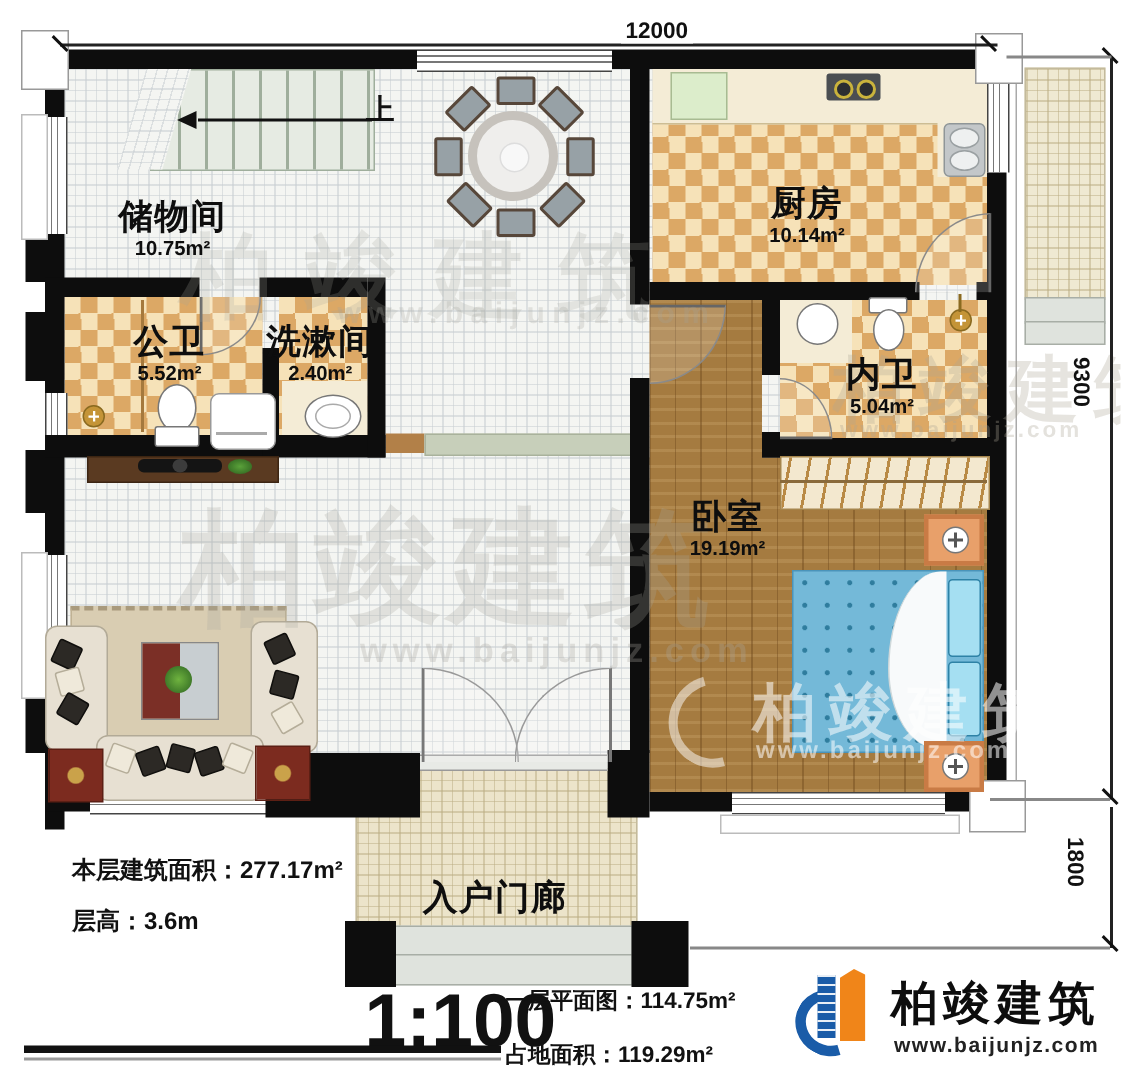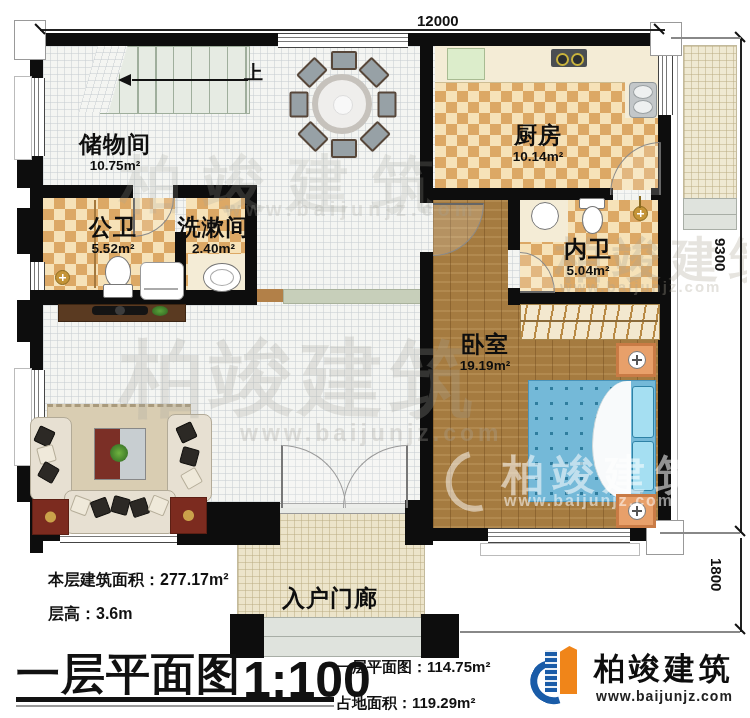--- a/index.html
+++ b/index.html
@@ -257,21 +257,20 @@
   <div class="a" style="left:671px;top:37px;width:70px;height:1.5px;background:#888;"></div>
   <div class="a" style="left:660px;top:532px;width:80px;height:1.5px;background:#888;"></div>
   <div class="a" style="left:460px;top:631px;width:280px;height:1.5px;background:#888;"></div>
 
   <div class="a" style="left:48px;top:570px;font-size:16px;font-weight:bold;">
     <span>本层建筑面积：</span><span>277.17m²</span>
   </div>
   <div class="a" style="left:48px;top:604px;font-size:16px;font-weight:bold;">
     <span>层高：</span><span>3.6m</span>
   </div>
-  <div class="a" style="left:16px;top:645px;font-size:44px;font-weight:900;letter-spacing:1px;">一层平面图</div>
   <div class="a" style="left:243px;top:651px;font-size:50px;font-weight:bold;">1:100</div>
   <div class="a" style="left:16px;top:697px;width:318px;height:5px;background:#111;"></div>
   <div class="a" style="left:16px;top:705px;width:318px;height:1.5px;background:#999;"></div>
   <div class="a" style="left:337px;top:658px;font-size:15px;font-weight:bold;">
     <span>一层平面图：</span><span>114.75m²</span>
   </div>
   <div class="a" style="left:337px;top:694px;font-size:15px;font-weight:bold;">
     <span>占地面积：</span><span>119.29m²</span>
   </div>
 

